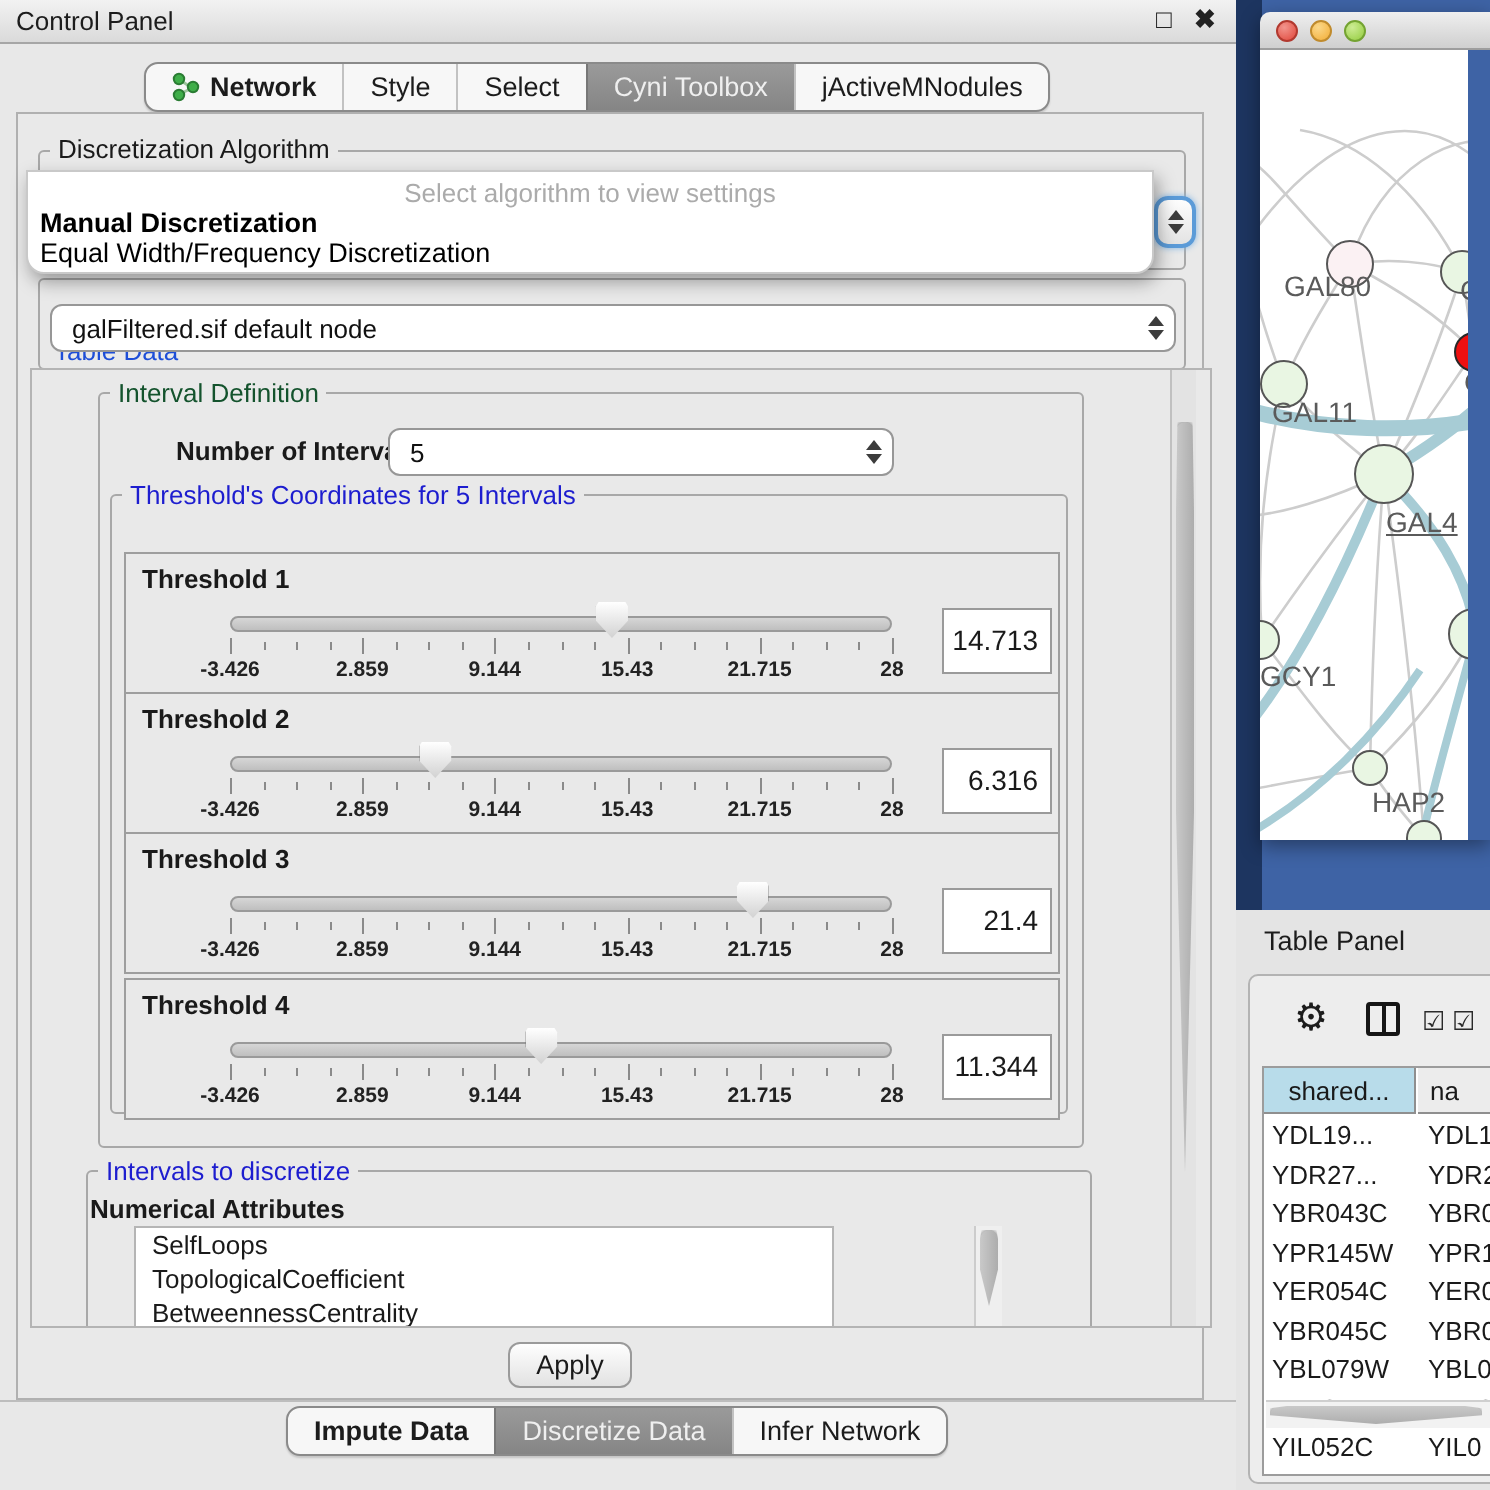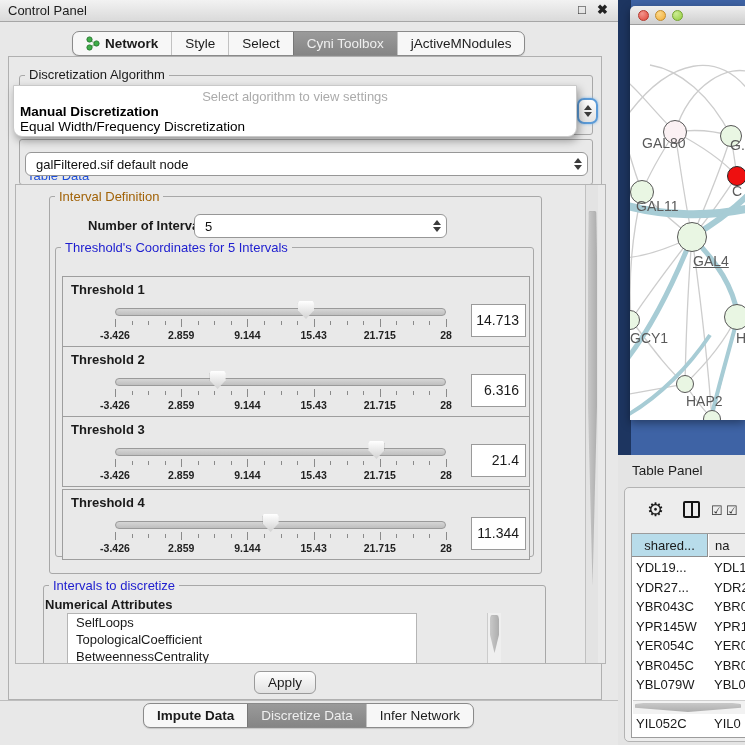--- a/index.html
+++ b/index.html
@@ -26,21 +26,21 @@
   #top-tabs  { left:72px; top:31px; }
   #bot-tabs  { left:143px; top:703px; }
   #cp-bottom-line { position:absolute; left:0; top:700px; width:618px; height:1px; background:#bdbdbd; }
 
   
   #cp-content { position:absolute; left:8px; top:56px; width:594px; height:644px;
     background:#e9e9e9; border:1px solid #b0b0b0; }
 
   .grpbox { position:absolute; border:1px solid #a8a8a8; border-radius:3px; }
   .grptitle { position:absolute; font-size:13px; background:#e9e9e9; padding:0 4px; white-space:nowrap; }
-  .grn { color:#a16207; } .blu { color:#1d1dcf; }
+  .grn { color:#14532d; } .blu { color:#1d1dcf; }
 
   
   .combo { position:absolute; background:#fff; border:1px solid #979797; border-radius:6px;
     font-size:13px; color:#111; display:flex; align-items:center; }
   .combo .cval { padding-left:10px; flex:1; overflow:hidden; white-space:nowrap; }
   .updown { width:18px; display:flex; flex-direction:column; align-items:center; gap:2px; }
   .updown i { display:block; width:0; height:0; border-left:4px solid transparent; border-right:4px solid transparent; }
   .updown .u { border-bottom:5px solid #3c3c3c; }
   .updown .d { border-top:5px solid #3c3c3c; }
 
@@ -121,21 +121,21 @@
 
   #netwin { position:absolute; left:12px; top:6px; width:115px; height:414px;
     border-radius:5px 0 0 0; box-shadow:0 3px 10px rgba(0,0,0,.4); overflow:hidden; }
   #netwin-titlebar { position:relative; width:115px; height:19px;
     background:linear-gradient(#efefef,#cfcfcf); border-bottom:1px solid #9d9d9d; }
   .tl { position:absolute; top:4px; width:11px; height:11px; border-radius:50%; }
   #tl-close { left:8px;  background:radial-gradient(circle at 35% 30%, #f2958d, #e0463a); border:1px solid #b2392f; }
   #tl-min   { left:25px; background:radial-gradient(circle at 35% 30%, #fbd88a, #f3ad36); border:1px solid #c08b2d; }
   #tl-zoom  { left:42px; background:radial-gradient(circle at 35% 30%, #cdec94, #93cc3e); border:1px solid #74a332; }
 
-  #canvas { position:relative; width:115px; height:395px; background:#fff; overflow:hidden; }
+  #canvas { position:relative; width:104px; height:395px; background:#fff; overflow:hidden; }
   .node { position:absolute; border-radius:50%; border:1.5px solid #565656; background:#e9f6e3; }
   .nlabel { position:absolute; font-size:14px; color:#5a5a5a; white-space:nowrap; }
 
   
   #tp-area { position:absolute; left:0; top:455px; width:127px; height:290px; background:#e4e4e4; }
   #tp-title { position:absolute; left:14px; top:8px; font-size:13.5px; color:#1c1c1c; }
   #tp-body { position:absolute; left:6px; top:32px; width:130px; height:255px;
     background:#ededed; border:1px solid #b3b3b3; border-radius:5px; }
   .tp-ico { position:absolute; top:13px; }
   #gear-ico { left:22px; font-size:19px; color:#1c1c1c; line-height:18px; }

